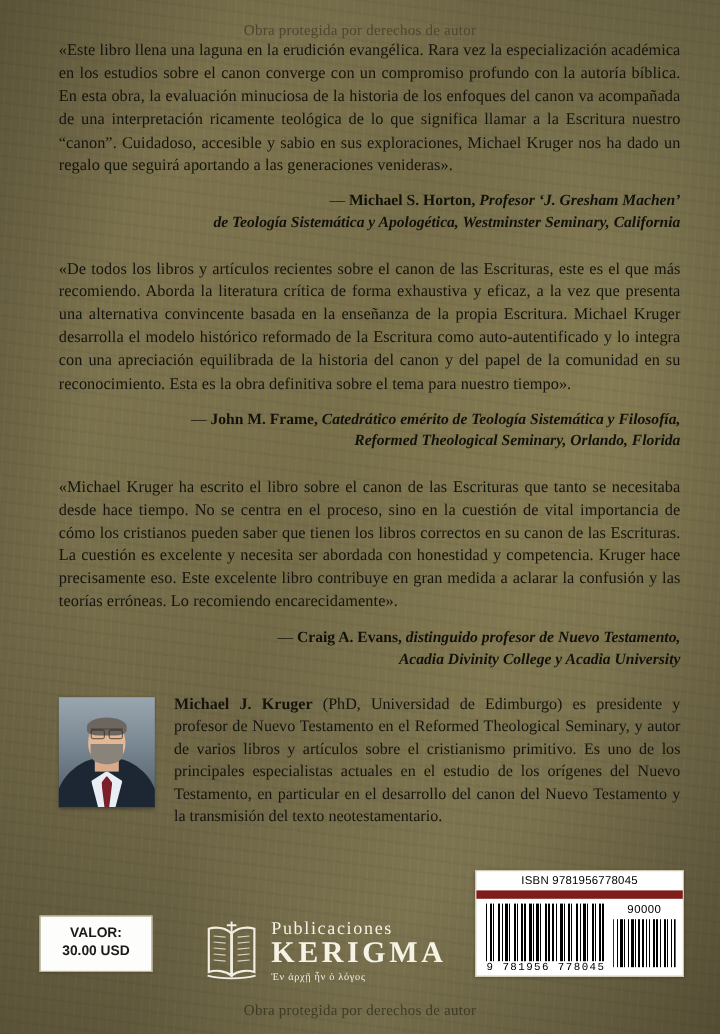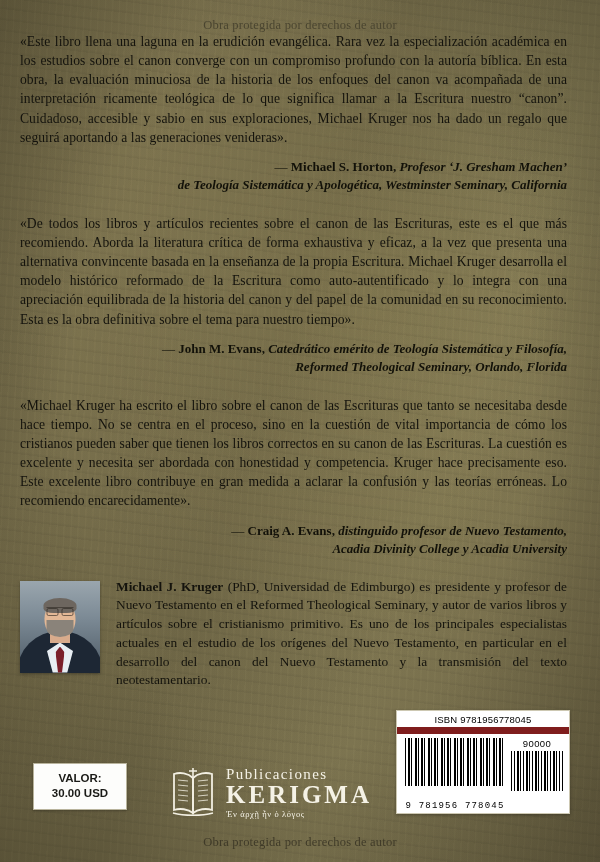--- a/index.html
+++ b/index.html
@@ -63,21 +63,21 @@
     width: 100%;
     text-align: center;
     font-size: 12.5px;
     color: #3f3a28;
     letter-spacing: 0.2px;
     font-family: "Liberation Serif", serif;
   }
 
   .content {
     position: absolute;
-    left: 20px;
+    left: 49px;
     right: 33px;
     top: 32px;
   }
 
   .blurb {
     font-size: 13.6px;
     line-height: 1.41;
     text-align: justify;
     color: #14130d;
     margin: 0 0 11px 0;
@@ -321,21 +321,21 @@
       #fff 4px, #fff 6px,
       #000 6px, #000 8px,
       #fff 8px, #fff 9px
     );
   }
   .barnum {
     font-family: "Liberation Mono", monospace;
     font-size: 9px;
     letter-spacing: 1.2px;
     text-align: center;
-    margin-top: 15px;
+    margin-top: 0;
     color: #000;
   }
   .sidenum {
     font-family: "Liberation Sans", sans-serif;
     font-size: 9.5px;
     text-align: center;
     margin-bottom: 2px;
     color: #000;
     letter-spacing: 0.4px;
   }
@@ -355,21 +355,21 @@
     <div class="attrib">
       <span>—</span>
       <span class="name">Michael S. Horton,</span>
       <span class="role">Profesor ‘J. Gresham Machen’</span>
       <span class="line2">de Teología Sistemática y Apologética, Westminster Seminary, California</span>
     </div>
 
     <p class="blurb">«De todos los libros y artículos recientes sobre el canon de las Escrituras, este es el que más recomiendo. Aborda la literatura crítica de forma exhaustiva y eficaz, a la vez que presenta una alternativa convincente basada en la enseñanza de la propia Escritura. Michael Kruger desarrolla el modelo histórico reformado de la Escritura como auto-autentificado y lo integra con una apreciación equilibrada de la historia del canon y del papel de la comunidad en su reconocimiento. Esta es la obra definitiva sobre el tema para nuestro tiempo».</p>
     <div class="attrib">
       <span>—</span>
-      <span class="name">John M. Evans,</span>
+      <span class="name">John M. Frame,</span>
       <span class="role">Catedrático emérito de Teología Sistemática y Filosofía,</span>
       <span class="line2">Reformed Theological Seminary, Orlando, Florida</span>
     </div>
 
     <p class="blurb">«Michael Kruger ha escrito el libro sobre el canon de las Escrituras que tanto se necesitaba desde hace tiempo. No se centra en el proceso, sino en la cuestión de vital importancia de cómo los cristianos pueden saber que tienen los libros correctos en su canon de las Escrituras. La cuestión es excelente y necesita ser abordada con honestidad y competencia. Kruger hace precisamente eso. Este excelente libro contribuye en gran medida a aclarar la confusión y las teorías erróneas. Lo recomiendo encarecidamente».</p>
     <div class="attrib">
       <span>—</span>
       <span class="name">Craig A. Evans,</span>
       <span class="role">distinguido profesor de Nuevo Testamento,</span>
       <span class="line2">Acadia Divinity College y Acadia University</span>

